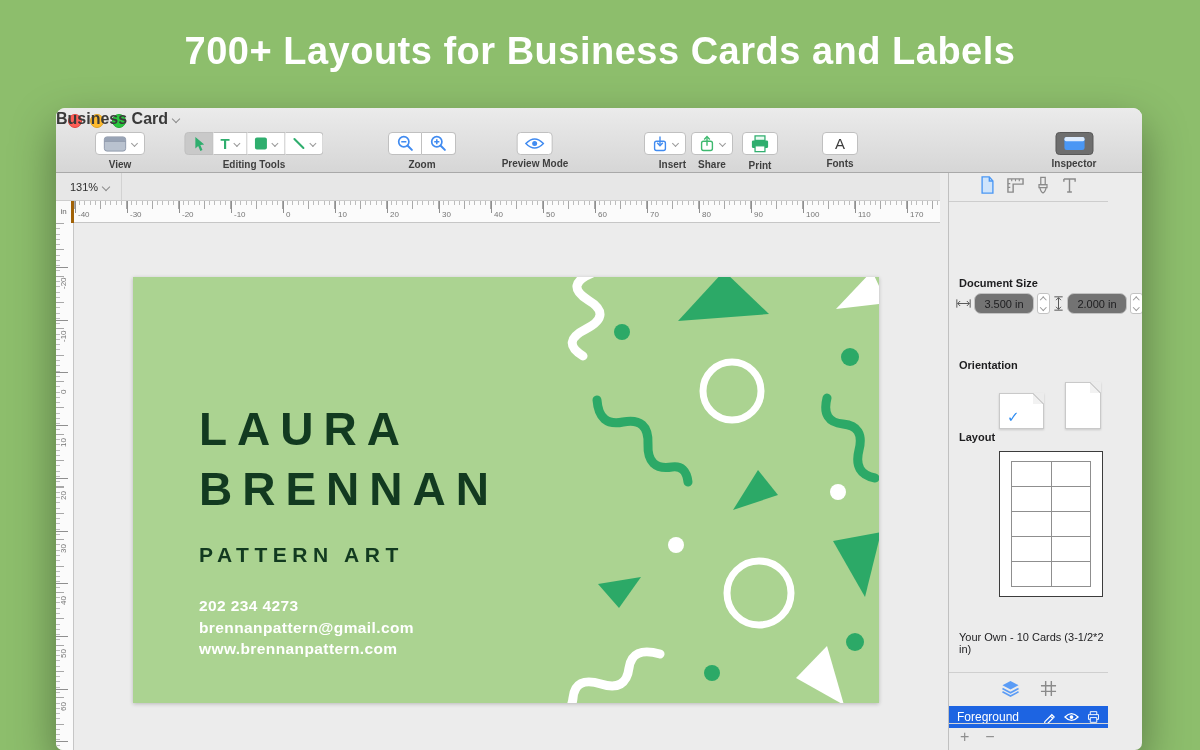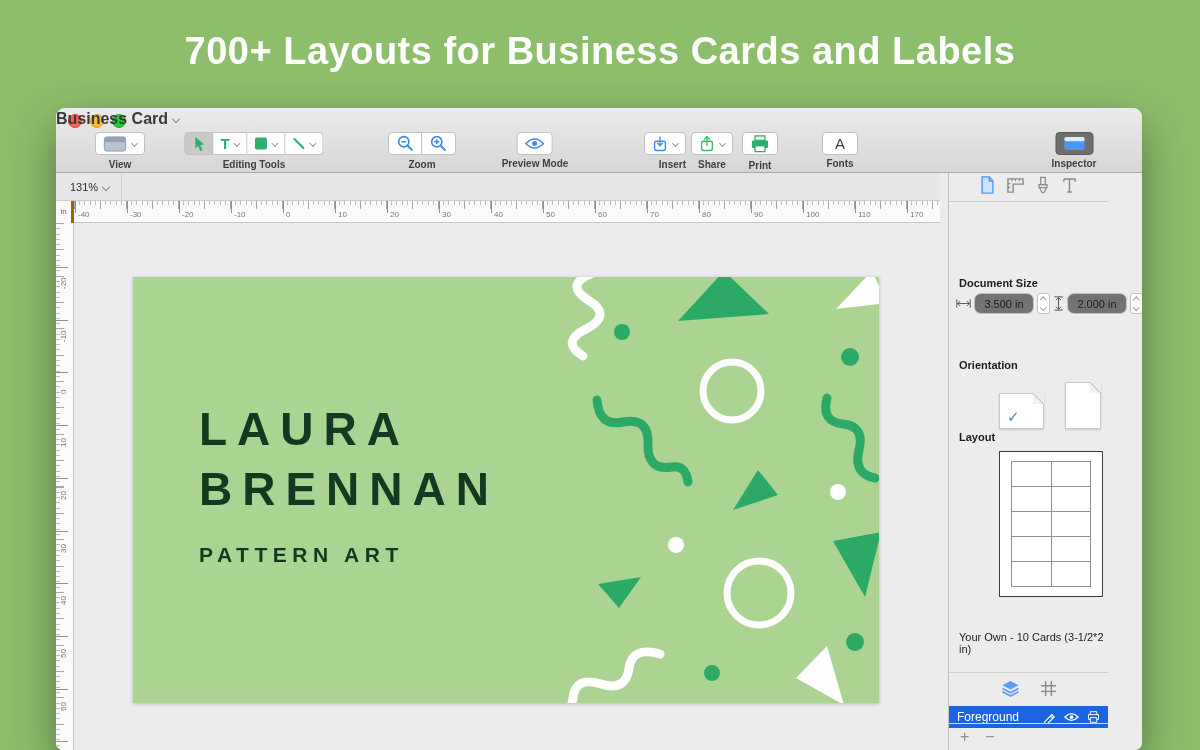--- a/index.html
+++ b/index.html
@@ -384,20 +384,25 @@
         <g fill="none" stroke="#ffffff" stroke-width="7">
           <circle cx="599" cy="114" r="29"></circle>
           <circle cx="626" cy="316" r="32"></circle>
         </g>
       </svg>
       <div class="card-name">
         <div>LAURA</div>
         <div>BRENNAN</div>
       </div>
       <div class="card-sub">PATTERN ART</div>
+      <div class="card-contact">
+        <div>202 234 4273</div>
+        <div>brennanpattern@gmail.com</div>
+        <div>www.brennanpattern.com</div>
+      </div>
     </div>
   </div>
 
   <div class="panel">
     <div class="ptabs">
       <span>
         <svg width="15" height="18" viewBox="0 0 16 20">
           <path d="M2 1 H10 L14 5.5 V19 H2 Z" fill="#cfe4fb" stroke="#4a97f4" stroke-width="1.5"></path>
           <path d="M10 1 V5.5 H14" fill="none" stroke="#4a97f4" stroke-width="1.5"></path>
         </svg>

